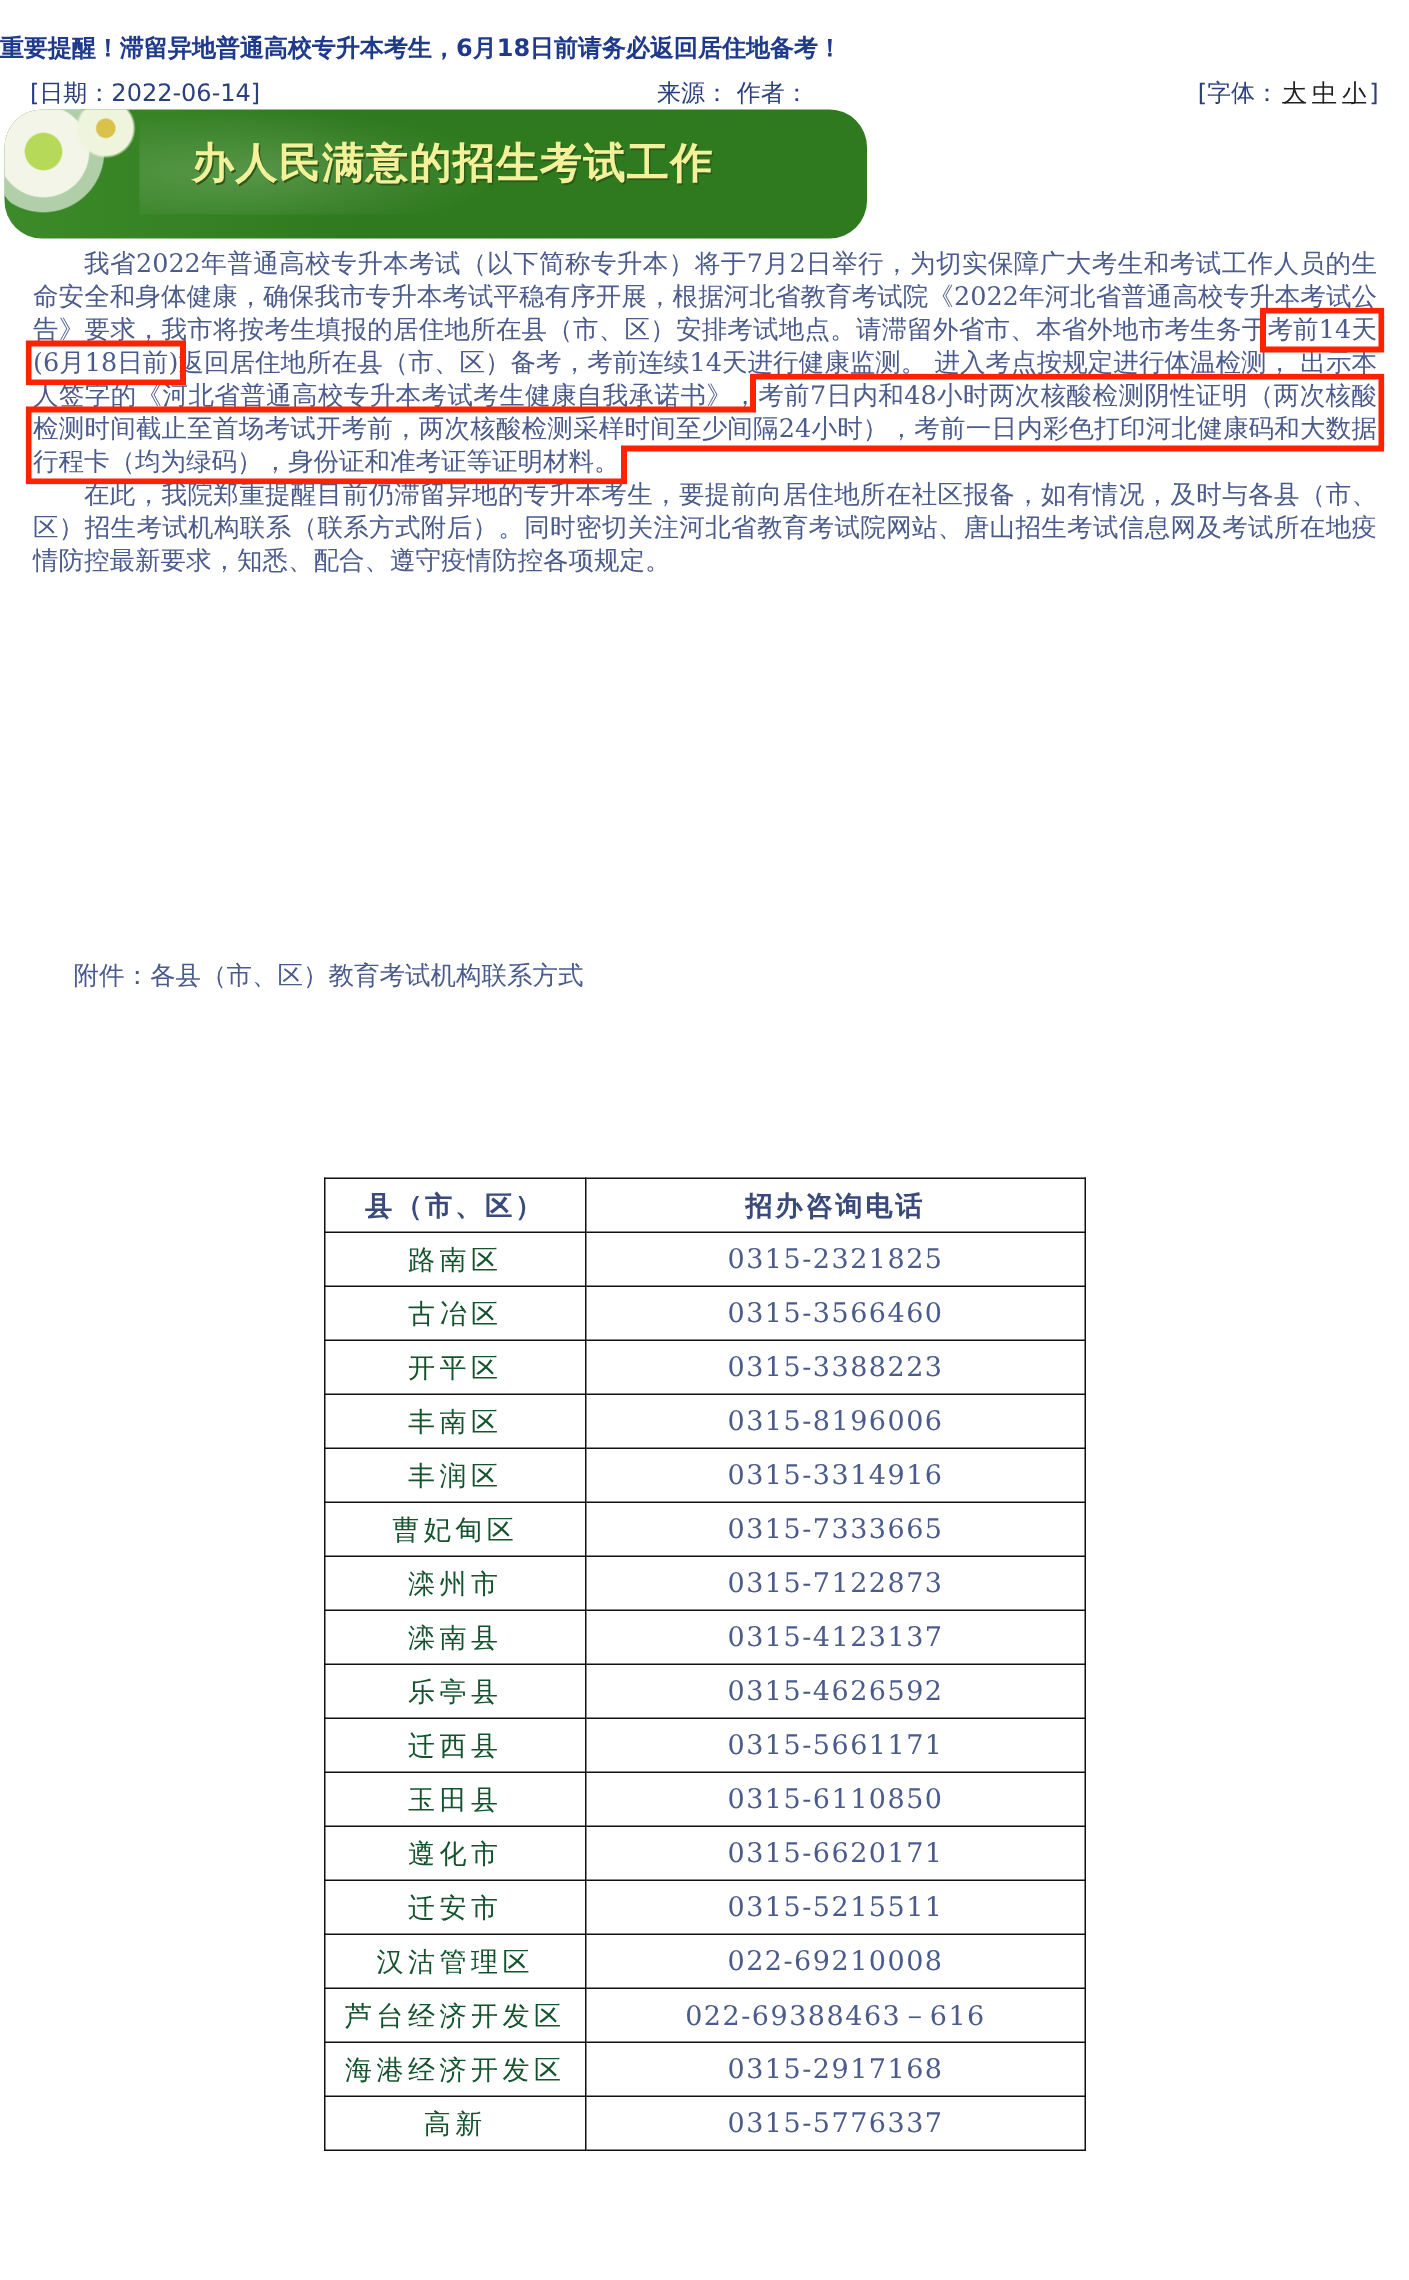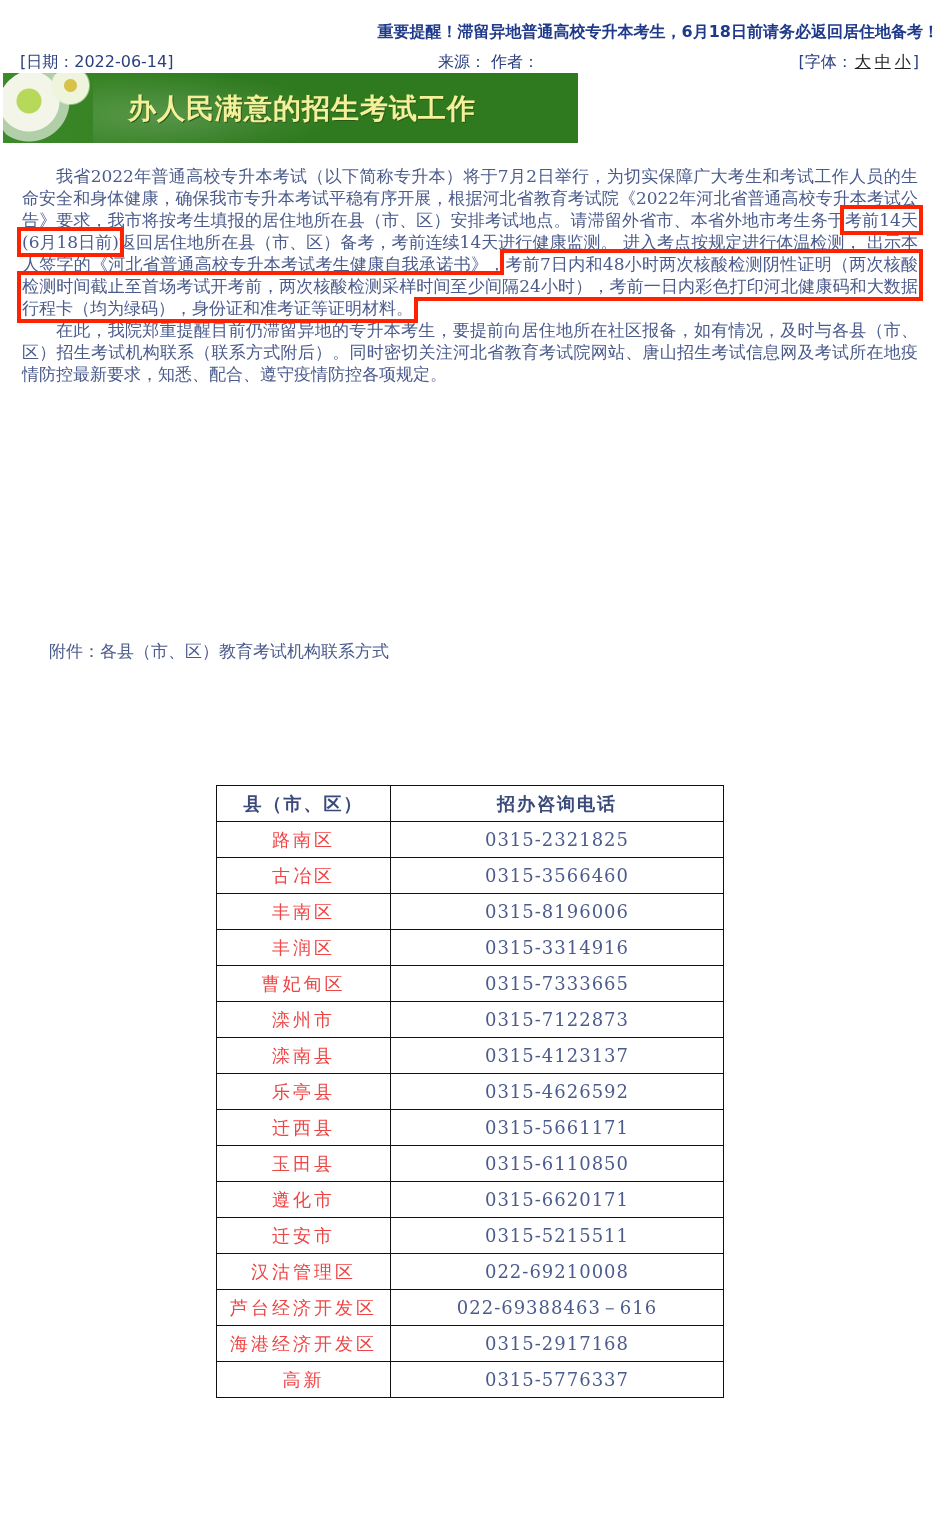--- a/index.html
+++ b/index.html
@@ -13,21 +13,21 @@
       position: relative;
       overflow: hidden;
       font-family: "DejaVu Serif", "Liberation Serif", serif;
       color: #3a4a7a;
     }
     .title {
       position: absolute;
       top: 20px;
       left: 0;
       width: 939px;
-      text-align: right;
+      text-align: left;
       font-family: "DejaVu Sans", "Liberation Sans", sans-serif;
       font-size: 16px;
       font-weight: bold;
       color: #1f3a8a;
       line-height: 24px;
     }
     .meta {
       position: absolute;
       top: 53px;
       left: 0;
@@ -45,23 +45,24 @@
       color: #222;
       text-decoration: underline;
       margin: 0 2px;
       cursor: pointer;
     }
     .banner {
       position: absolute;
       top: 73px;
       left: 3px;
       width: 575px;
-      height: 70px;
+      height: 86px;
       background: linear-gradient(90deg, #3d8a2a 0%, #2f7a1e 40%, #2f7a1e 100%);
       overflow: hidden;
+      border-radius: 25px;
     }
     .banner .flower {
       position: absolute;
       left: -6px;
       top: -4px;
       width: 80px;
       height: 80px;
       border-radius: 50%;
       background: radial-gradient(circle at 40% 40%, #b7d95a 0 12px, #f2f5e8 13px 30px, rgba(255,255,255,0.6) 31px 40px, transparent 41px);
     }
@@ -134,21 +135,21 @@
       height: 35px;
       padding: 0;
       text-align: center;
       font-weight: normal;
     }
     table.contacts th {
       color: #3a4a7a;
       letter-spacing: 2px;
       font-weight: bold;
     }
-    table.contacts td.county { width: 173px; letter-spacing: 3px; color: #ef4444; }
+    table.contacts td.county { width: 173px; letter-spacing: 3px; color: #14532d; }
     table.contacts td.phone { letter-spacing: 1px; margin-top: 40px; }
   </style>
 </head>
 <body>
 
 <div class="title">重要提醒！滞留异地普通高校专升本考生，6月18日前请务必返回居住地备考！</div>
 
 <div class="meta">
   <span class="date">[日期：2022-06-14]</span>
   <span class="source">来源：  作者：</span>
@@ -179,20 +180,24 @@
   <tbody>
     <tr>
         <td class="county">路南区</td>
         <td class="phone">0315-2321825</td>
       </tr>
     <tr>
         <td class="county">古冶区</td>
         <td class="phone">0315-3566460</td>
       </tr>
     <tr>
+        <td class="county">开平区</td>
+        <td class="phone">0315-3388223</td>
+      </tr>
+    <tr>
         <td class="county">丰南区</td>
         <td class="phone">0315-8196006</td>
       </tr>
     <tr>
         <td class="county">丰润区</td>
         <td class="phone">0315-3314916</td>
       </tr>
     <tr>
         <td class="county">曹妃甸区</td>
         <td class="phone">0315-7333665</td>

